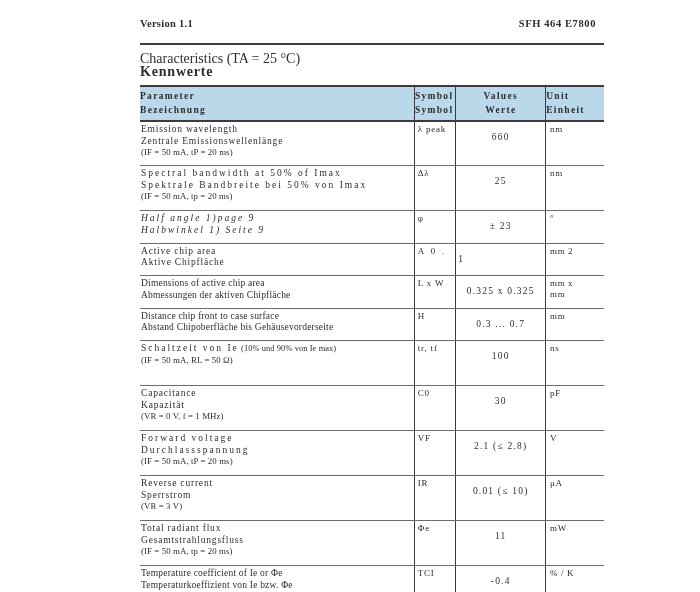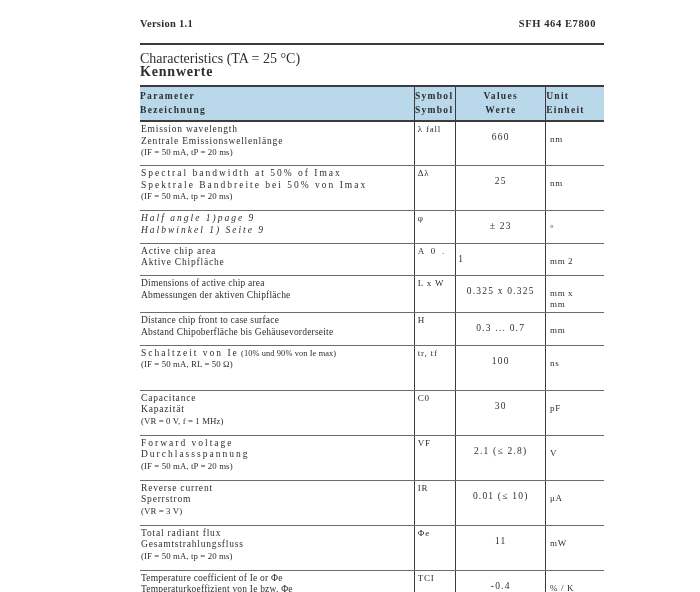--- a/index.html
+++ b/index.html
@@ -51,21 +51,21 @@
   .cell{box-sizing:border-box;}
   .w-param{width:284px;}
   .w-symbol{width:43px;}
   .w-values{width:93px;}
   .w-unit{width:61px;}
   .bl{border-left:1px solid var(--line-dark);}
 
   .c-param{padding:2px 6px 2px 1px;}
   .c-symbol{padding:2px 1px 2px 3px;font-size:9px;letter-spacing:0.8px;white-space:pre-wrap;line-height:11.5px;}
   .c-values{padding:10px 1px;text-align:center;font-size:9.5px;letter-spacing:1.2px;line-height:11.5px;}
-  .c-unit{padding:12px 1px 2px 4px;font-size:9px;letter-spacing:0.6px;line-height:11px;}
+  .c-unit{padding:2px 1px 2px 4px;font-size:9px;letter-spacing:0.6px;line-height:11px;}
 
   .pline{font-size:9.5px;line-height:11.5px;white-space:nowrap;}
   .cond{font-size:8.8px;line-height:11.5px;letter-spacing:0.1px;white-space:nowrap;}
   .note{font-size:8.4px;letter-spacing:0.1px;}
   .sp0{letter-spacing:0.2px;}
   .sp1{letter-spacing:0.8px;}
   .sp2{letter-spacing:2px;}
   .it{font-style:italic;}
   .head-left{padding-left:1px;}
   .head-pad{padding-left:3px;}
@@ -107,21 +107,21 @@
         <div class="hline">Einheit</div>
       </div>
     </div>
     <div class="t-body">
         <div class="t-row">
           <div class="cell w-param c-param">
             <div class="pline sp1">Emission wavelength</div>
             <div class="pline sp1">Zentrale Emissionswellenlänge</div>
             <div class="cond">(IF = 50 mA, tP = 20 ms)</div>
           </div>
-          <div class="cell w-symbol bl c-symbol">λ fall</div>
+          <div class="cell w-symbol bl c-symbol">λ peak</div>
           <div class="cell w-values bl c-values">660</div>
           <div class="cell w-unit bl c-unit">
             <div class="uline">nm</div>
           </div>
         </div>
         <div class="t-row">
           <div class="cell w-param c-param">
             <div class="pline sp2">Spectral bandwidth at 50% of Imax</div>
             <div class="pline sp2">Spektrale Bandbreite bei 50% von Imax</div>
             <div class="cond">(IF = 50 mA, tp = 20 ms)</div>

